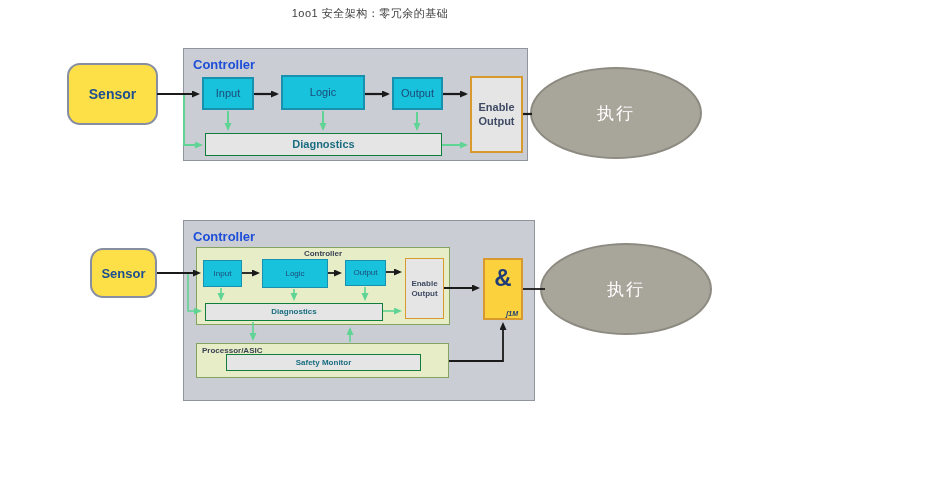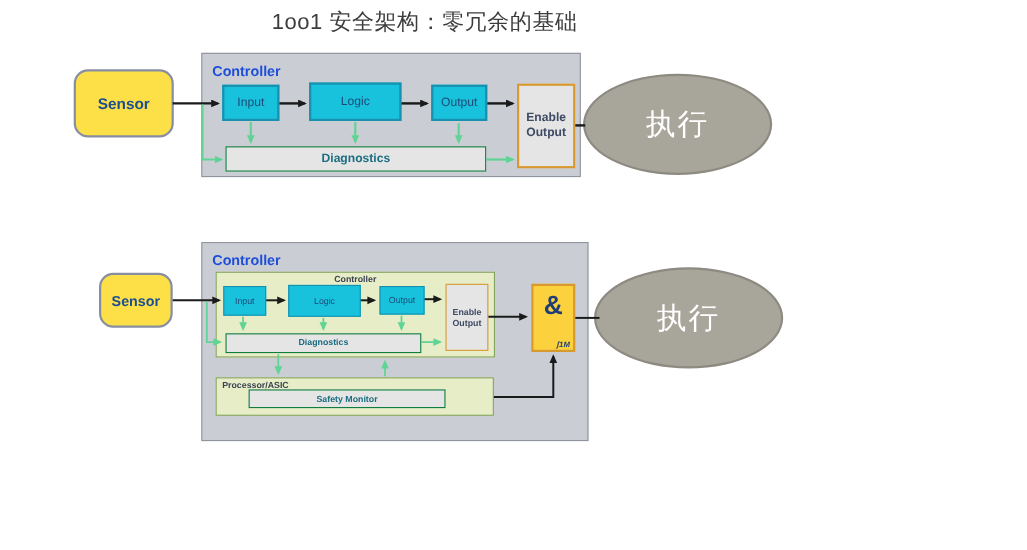--- a/index.html
+++ b/index.html
@@ -1,37 +1,37 @@
 <!DOCTYPE html>
 <html><head>
 <meta charset="utf-8">
 <style>
   html,body{margin:0;padding:0;background:#fff;}
   .canvas{position:relative;width:934px;height:500px;background:#ffffff;
           font-family:"Liberation Sans", sans-serif;overflow:hidden;}
   .abs{position:absolute;box-sizing:border-box;}
   .title{position:absolute;left:0;width:740px;text-align:center;color:#3c3c3c;
-         font-size:20px;letter-spacing:.5px;padding-left:16px;}
+         font-size:11px;letter-spacing:.5px;}
   .sensor{background:#fde047;border:2px solid #878ea1;border-radius:13px;
           color:#1d4e8f;font-weight:bold;display:flex;align-items:center;
           justify-content:center;}
   .controller{background:#cbcdd4;border:1.5px solid #90949e;}
   .ctl-label{position:absolute;top:8px;left:9px;color:#1d4ed8;font-weight:bold;
              font-size:13px;}
   .cyan{background:#18c2dc;border:2px solid #1791ad;color:#1c4a78;font-weight:normal;
         display:flex;align-items:center;justify-content:center;line-height:1;}
   .green{background:#e5e5e5;border:1.5px solid #0f7d3c;color:#1b6d80;font-weight:bold;
          display:flex;align-items:center;justify-content:center;line-height:1;}
   .yellow{background:#e5e5e5;border:2px solid #d8992f;color:#3f4a63;font-weight:bold;
           display:flex;align-items:center;justify-content:center;text-align:center;
           line-height:1.25;}
   .panel{background:#e7edc6;border:1px solid #84a360;}
   .panel-label{position:absolute;font-size:8px;font-weight:bold;color:#3a4354;}
   .ellipse{background:#a8a59b;border:2px solid #8d8a81;border-radius:50%;color:#ffffff;
-           display:flex;align-items:center;justify-content:center;font-size:27px;
+           display:flex;align-items:center;justify-content:center;font-size:17px;
            letter-spacing:2px;}
   .and-box{background:#fbd23d;border:2px solid #d8992f;position:absolute;
            box-sizing:border-box;}
   .and-sign{position:absolute;top:6px;left:0;width:100%;text-align:center;
             font-size:24px;font-weight:bold;color:#1e3c78;line-height:1;}
   .and-pulse{position:absolute;bottom:1px;right:3px;font-size:7px;font-style:italic;
              font-weight:bold;color:#1e3c78;line-height:1;}
   .f8{font-size:8px;}  .f11{font-size:11px;}  .f13{font-size:13px;}  .f14{font-size:14px;}
   svg.wires{position:absolute;left:0;top:0;pointer-events:none;}
 </style>
@@ -100,21 +100,21 @@
   </div>
 
   <div class="abs yellow f8" style="left:405px;top:258px;width:39px;height:61px;padding:0 3px;border-width:1.5px;">
     <span>Enable Output</span>
   </div>
 
   <div class="abs panel" style="left:196px;top:343px;width:253px;height:35px;">
     <span class="panel-label" style="top:2px;left:5px;">Processor/ASIC</span>
   </div>
 
-  <div class="abs green f8" style="left:226px;top:354px;width:179px;height:17px;border-width:1px;">
+  <div class="abs green f8" style="left:226px;top:354px;width:195px;height:17px;border-width:1px;">
     <span>Safety Monitor</span>
   </div>
 
   <div class="and-box" style="left:483px;top:258px;width:40px;height:62px;">
     <span class="and-sign">&amp;</span>
     <span class="and-pulse">ʃ1M</span>
   </div>
 
   <div class="abs ellipse" style="left:540px;top:243px;width:172px;height:92px;">
     <span>执行</span>

